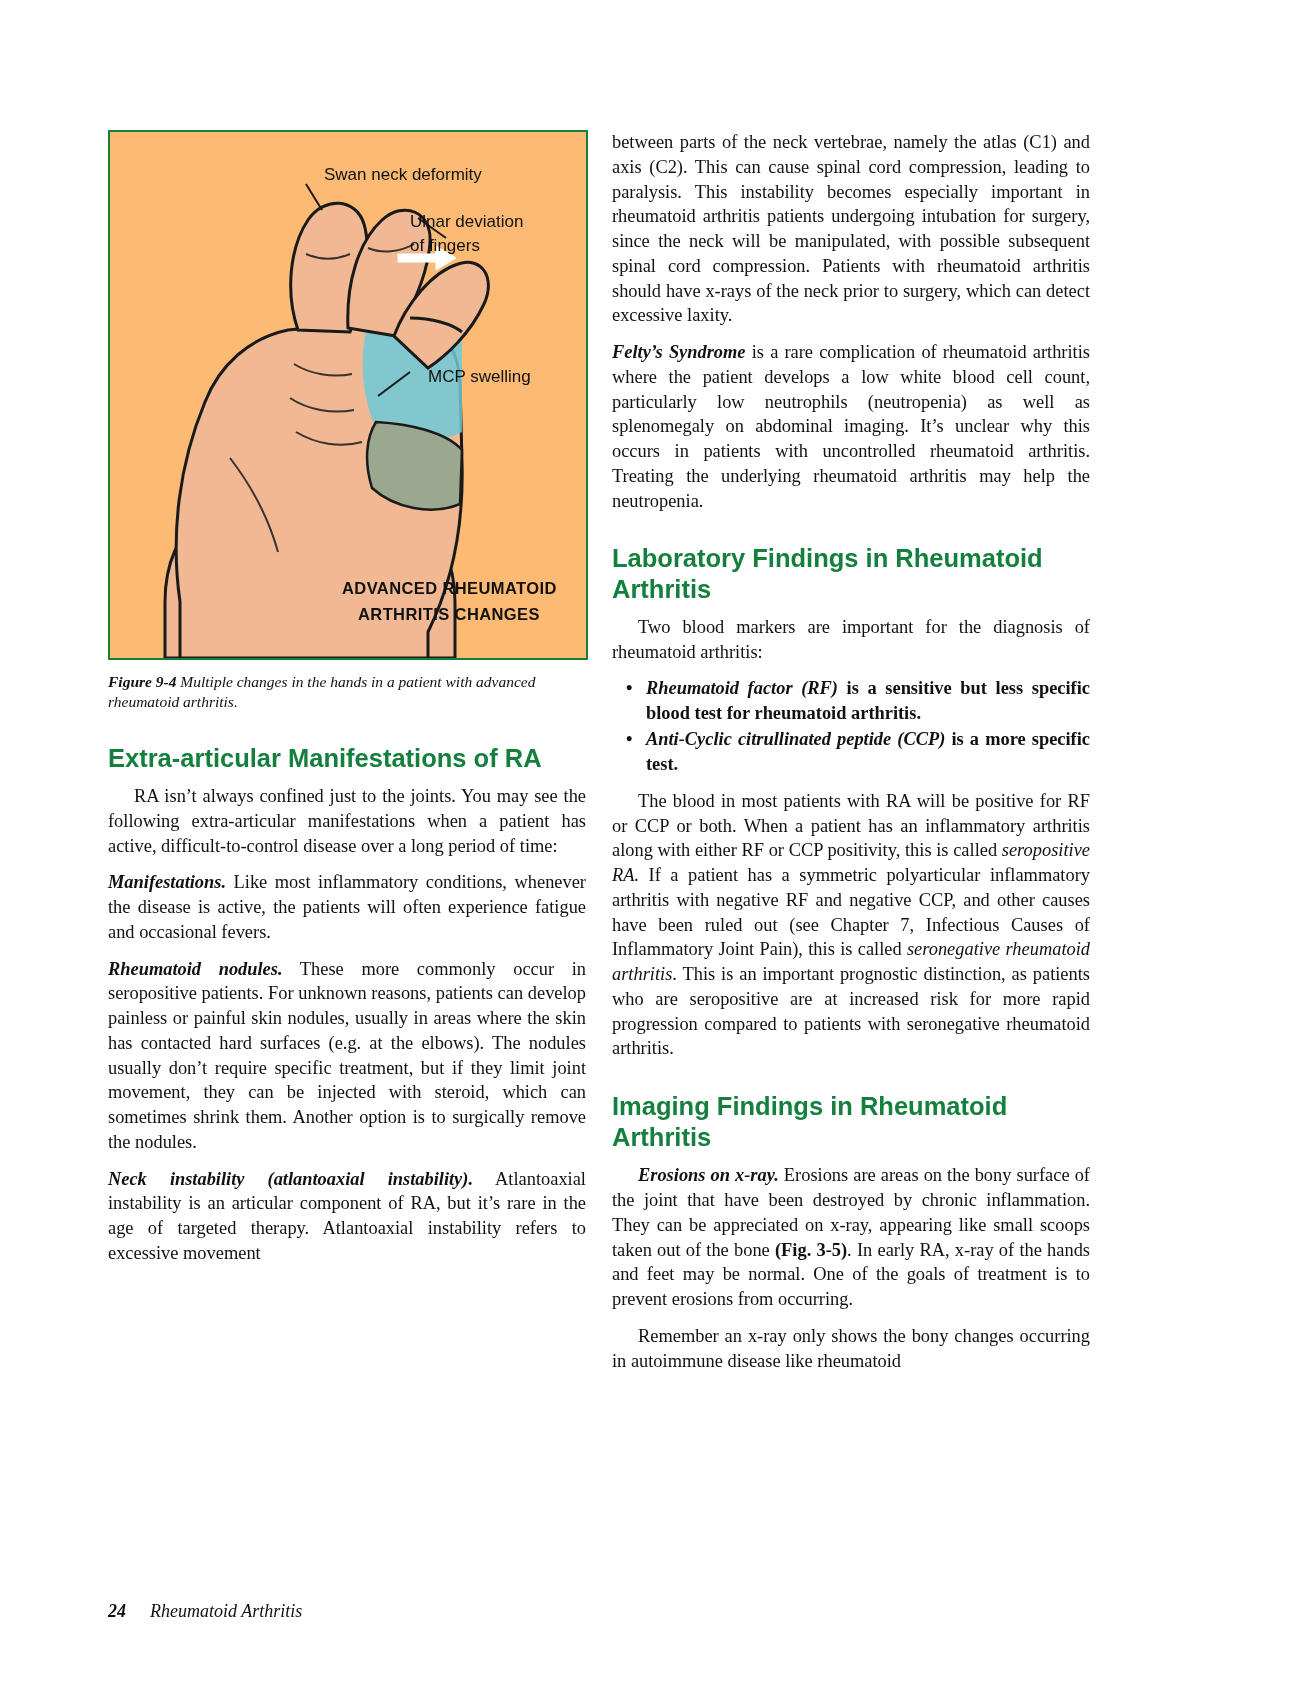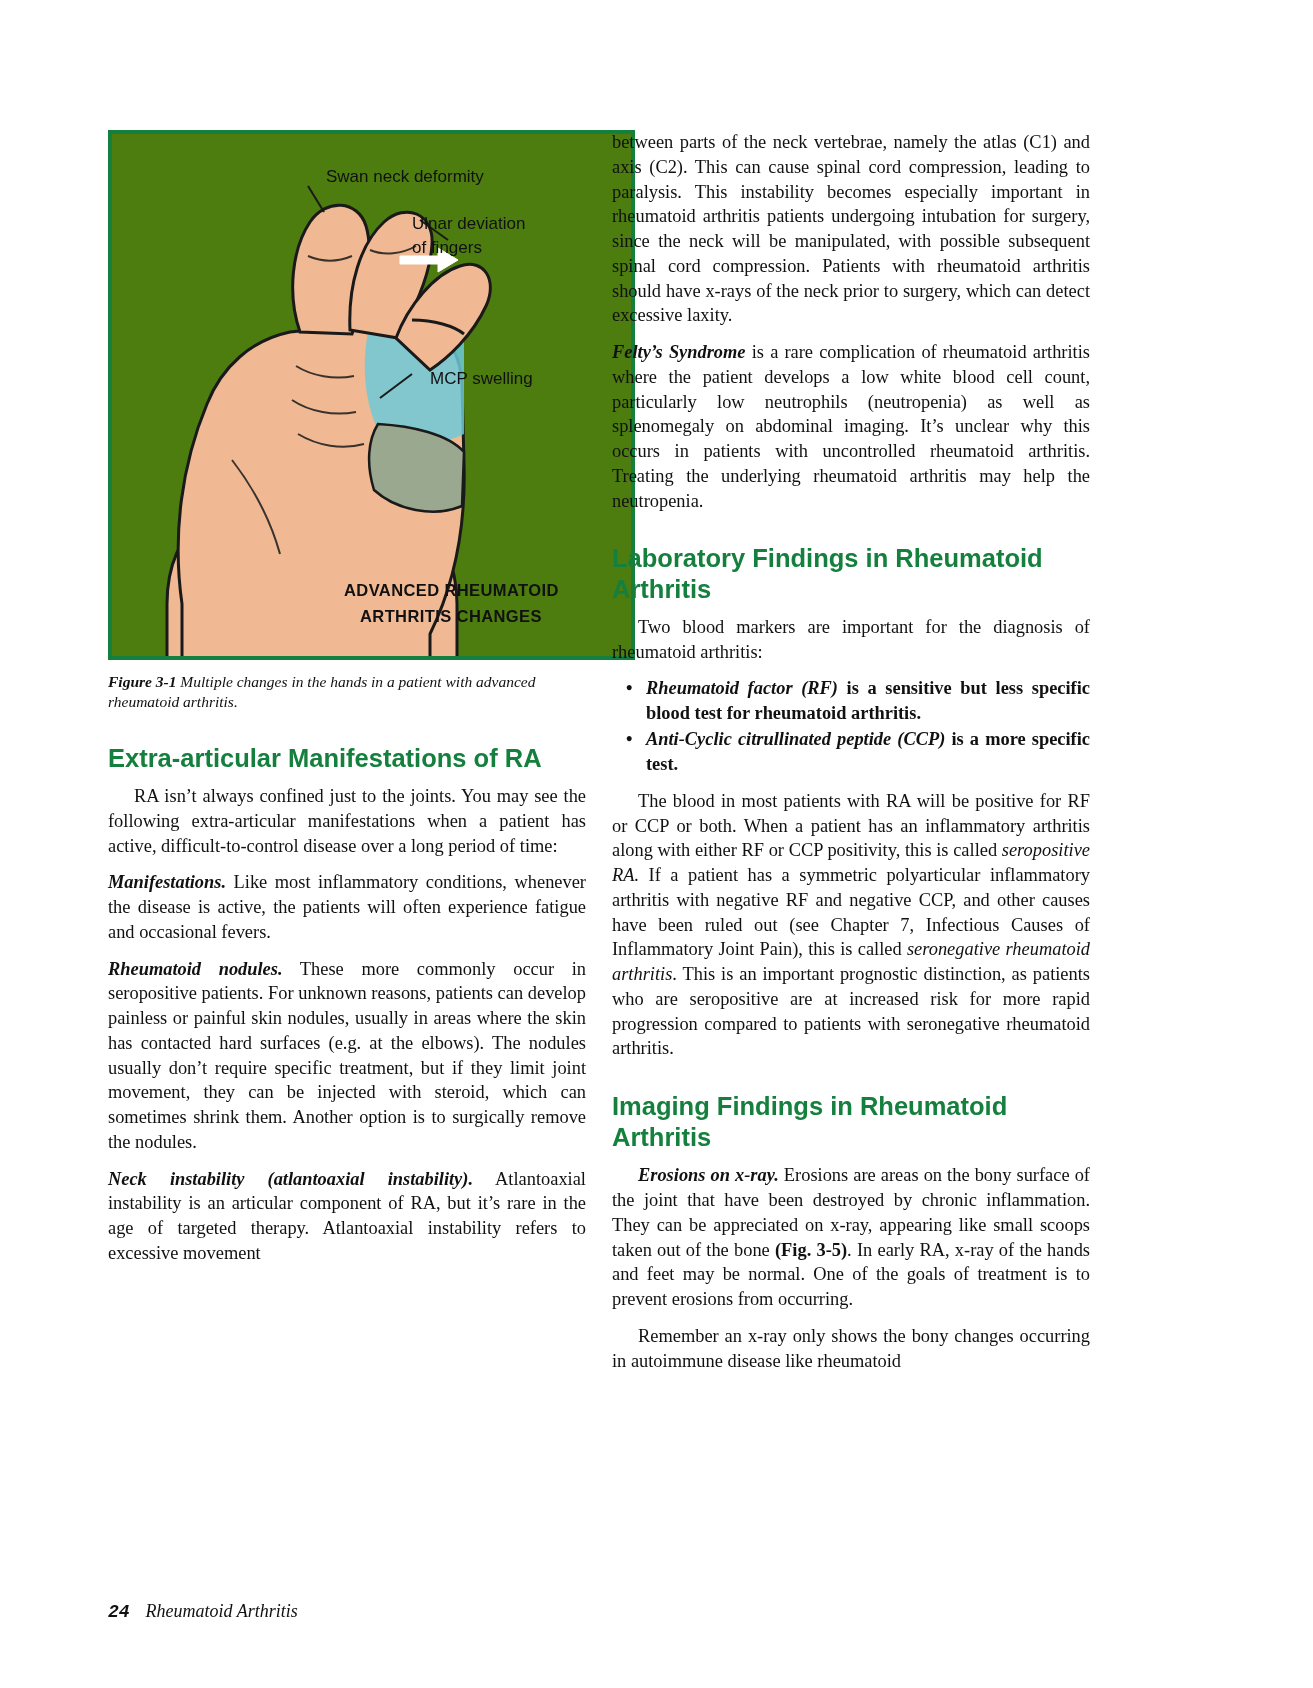--- a/index.html
+++ b/index.html
@@ -24,26 +24,26 @@
   .col {
     position: absolute;
     top: 130px;
     width: 478px;
   }
   .col-left { left: 108px; }
   .col-right { left: 612px; }
 
   
   .figure-box {
-    width: 527px;
+    width: 480px;
     height: 530px;
-    border: 4px solid #15803d;
+    border: 2px solid #15803d;
     box-sizing: border-box;
     position: relative;
-    background: #4d7c0f;
+    background: #fdba74;
     overflow: hidden;
   }
   .figure-svg { position: absolute; left: 0; top: 0; }
   .fig-caption {
     margin-top: 12px;
     font-size: 15.5px;
     line-height: 1.32;
     font-family: "Liberation Serif", serif;
     font-style: italic;
     color: #111;
@@ -104,22 +104,21 @@
     position: absolute;
     left: 108px;
     bottom: 66px;
     font-family: "Liberation Serif", serif;
     font-style: italic;
     font-size: 18px;
     color: #111;
   }
   .footer .pno {
     font-weight: bold;
-    margin-right: 16px;
-    font-family: Liberation Mono, monospace;
+    margin-right: 24px;
   }
 
   
   .fig-label {
     font-family: "Liberation Sans", sans-serif;
     font-size: 17px;
     fill: #111;
   }
   .fig-label-bold {
     font-family: "Liberation Sans", sans-serif;
@@ -176,21 +175,21 @@
         <text class="fig-label" x="214" y="48">Swan neck deformity</text>
         <text class="fig-label" x="300" y="95">Ulnar deviation</text>
         <text class="fig-label" x="300" y="119">of fingers</text>
         <text class="fig-label" x="318" y="250">MCP swelling</text>
         <text class="fig-label-bold" x="232" y="462">ADVANCED RHEUMATOID</text>
         <text class="fig-label-bold" x="248" y="488">ARTHRITIS CHANGES</text>
       </svg>
     </div>
 
     <div class="fig-caption">
-      <b>Figure 3-1</b><span> Multiple changes in the hands in a patient with advanced rheumatoid arthritis.</span>
+      <b>Figure 9-4</b><span> Multiple changes in the hands in a patient with advanced rheumatoid arthritis.</span>
     </div>
 
     <h2 class="section">Extra-articular Manifestations of RA</h2>
 
     <p class="indent">RA isn’t always confined just to the joints. You may see the following extra-articular manifestations when a patient has active, difficult-to-control disease over a long period of time:</p>
 
     <p>
       <span class="lead-it">Manifestations.</span><span> Like most inflammatory conditions, whenever the disease is active, the patients will often experience fatigue and occasional fevers.</span>
     </p>
 

